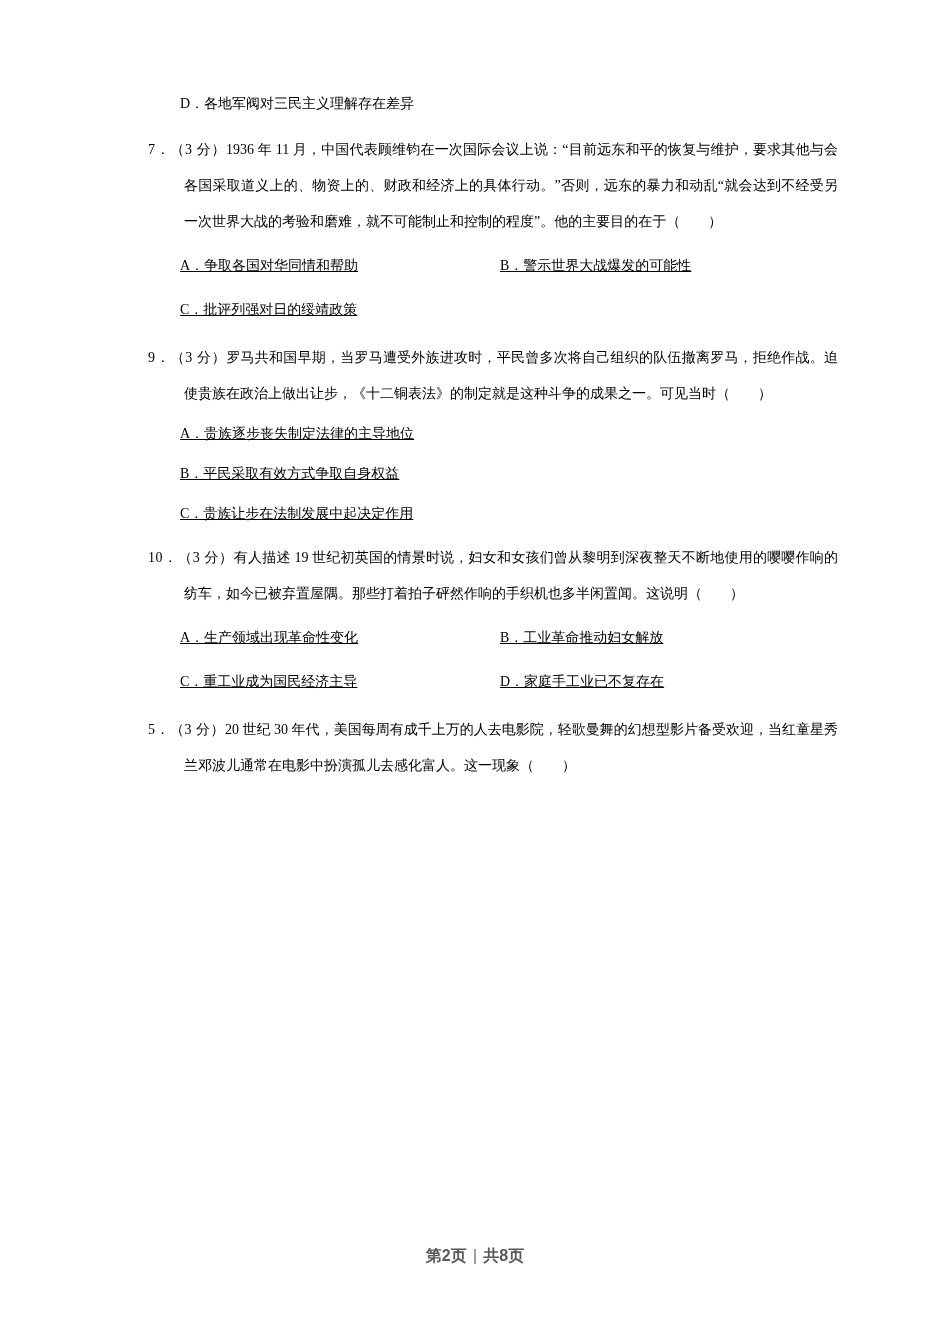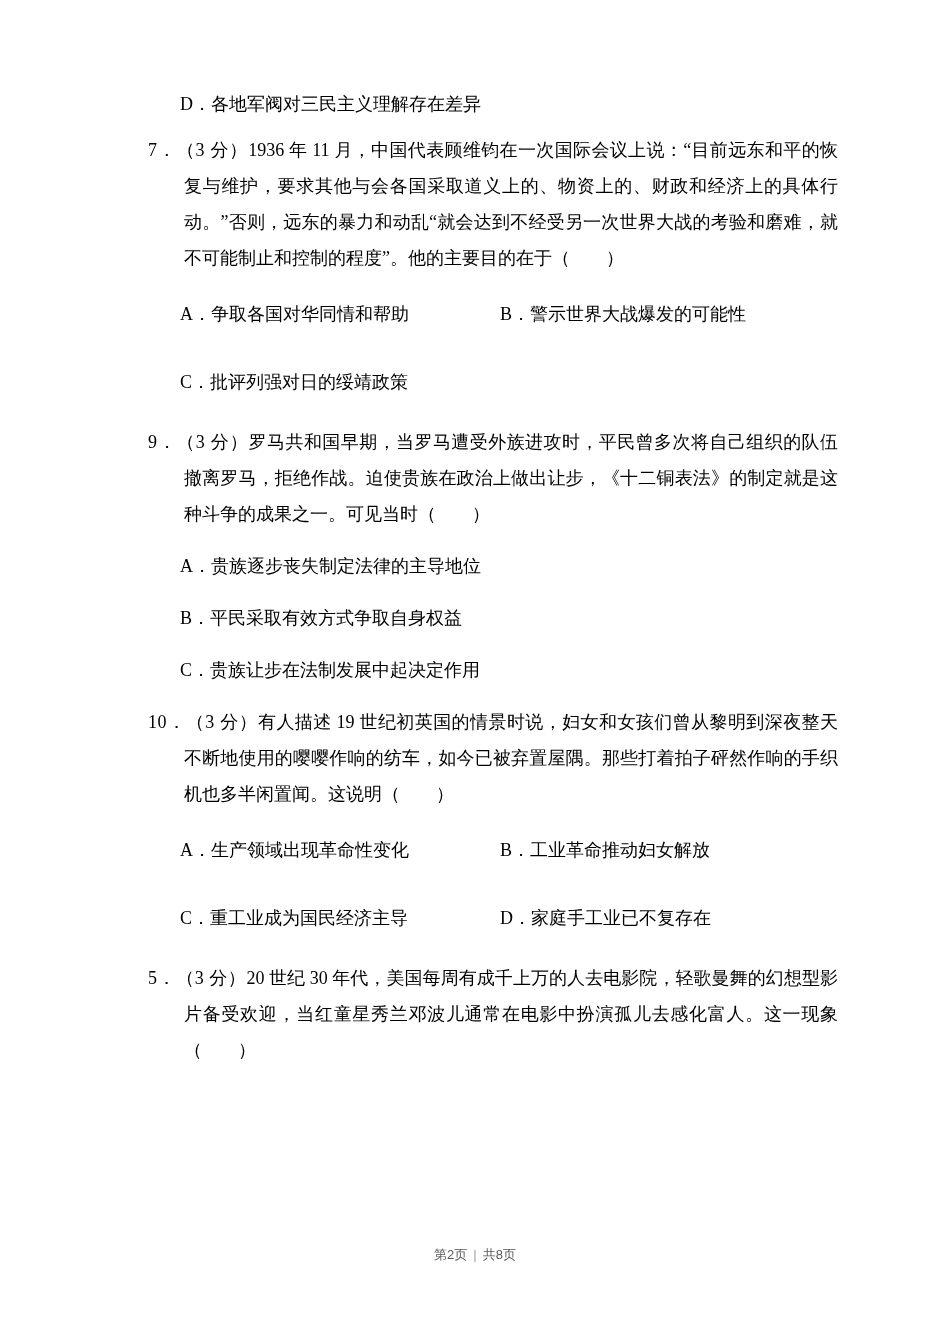--- a/index.html
+++ b/index.html
@@ -10,48 +10,49 @@
     color: #000000;
   }
   .page {
     position: relative;
     width: 950px; height: 1344px;
     background: #ffffff;
     overflow: hidden;
   }
   .content {
     padding: 86px 112px 0 148px;
-    font-size: 18px;
+    font-size: 14px;
     line-height: 36px;
   }
   .orphan-option {
     padding-left: 32px;
     margin-bottom: 10px;
   }
   .question { margin-top: 8px; }
   .q-body {
     padding-left: 36px;
     text-indent: -36px;
     text-align: justify;
   }
   .q-label { letter-spacing: 0.5px; }
   .opts { padding-left: 32px; margin-top: 4px; }
-  .opt { line-height: 36px; margin: 16px 0; }
+  .opt { line-height: 36px; margin: 4px 0; text-decoration: underline; }
   .opts.two-col {
     display: grid;
     grid-template-columns: 320px 1fr;
     column-gap: 0;
   }
   .footer {
     position: absolute;
     left: 0; right: 0; top: 1246px;
     text-align: center;
-    font-size: 13px;
+    font-size: 16px;
     color: #595959;
     font-family: "Liberation Sans", "DejaVu Sans", sans-serif;
+    font-weight: bold;
   }
   .footer .sep { color: #a0a0a0; margin: 0 6px; }
 </style>
 </head>
 <body>
 
 <div class="page">
   <div class="content">
 
     <div class="orphan-option">

